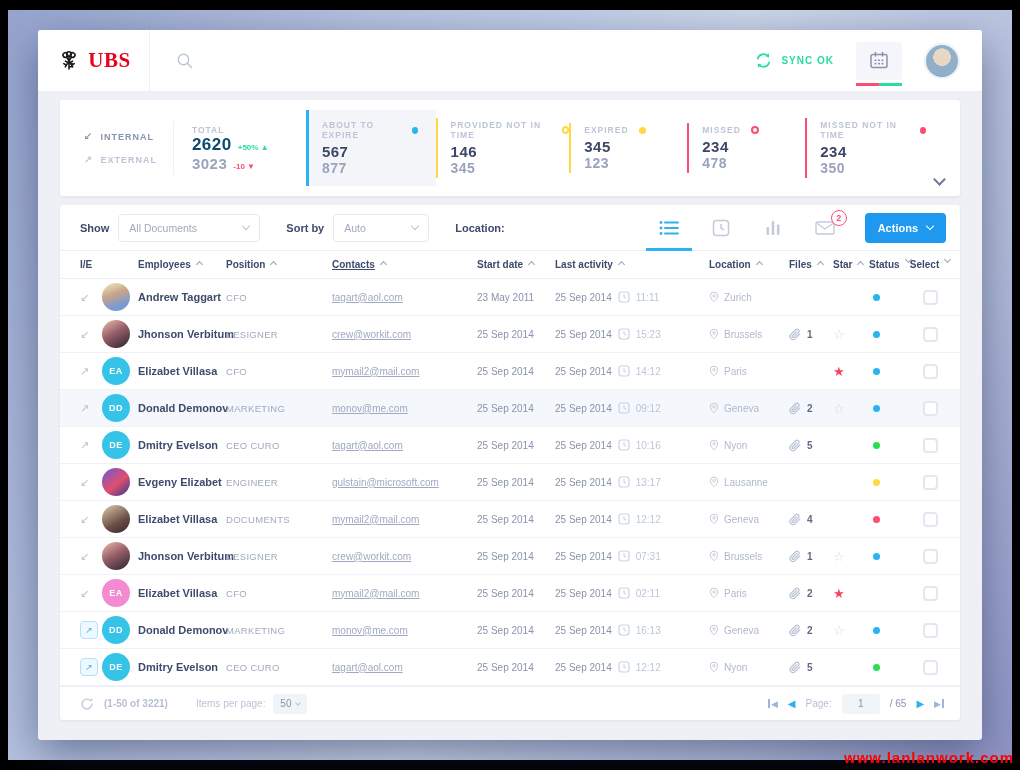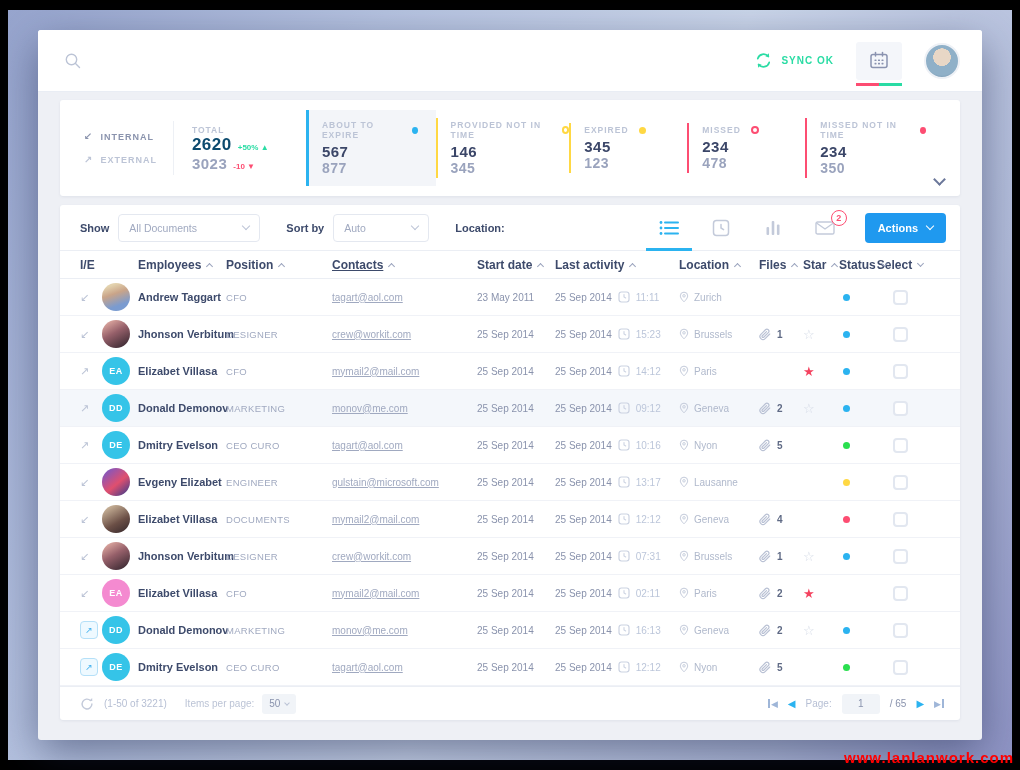--- a/index.html
+++ b/index.html
@@ -72,26 +72,26 @@
   .vtab.active { color:var(--accent-blue,#2bb3f0); }
   .vtab.active::after { content:""; position:absolute; left:3px; right:3px; bottom:0; height:3px; background:var(--accent-blue,#2bb3f0); }
   .badge { position:absolute; top:5px; right:4px; width:16px; height:16px; border-radius:50%;
     background:#fff; border:1.5px solid var(--red,#fd4d72); color:var(--red,#fd4d72);
     font-size:9px; font-weight:bold; display:flex; align-items:center; justify-content:center; }
   .actions-btn { margin-left:14px; height:30px; padding:0 13px; background:var(--action-blue,#1f99ef); border:none; border-radius:4px;
     color:#fff; font-size:11px; font-weight:bold; display:flex; align-items:center; gap:9px; cursor:pointer; font-family:inherit; }
   .actions-btn .chv { border-color:#fff; }
   
   .thead { height:28px; display:flex; align-items:center; padding:0 12px 0 20px; border-bottom:1px solid #ebeef4; }
-  .hcell { font-size:12px; font-weight:bold; color:#3d4a6b; display:flex; align-items:center; white-space:nowrap; flex-shrink:0; cursor:pointer; }
+  .hcell { font-size:10px; font-weight:bold; color:#3d4a6b; display:flex; align-items:flex-start; white-space:nowrap; flex-shrink:0; cursor:pointer; }
   .sort { width:5px; height:5px; border-right:1.2px solid #9aa3bd; border-bottom:1.2px solid #9aa3bd; margin-left:6px; flex-shrink:0; }
   .sort.up { transform:rotate(-135deg); margin-top:3px; }
   .sort.down { transform:rotate(45deg); margin-top:-2px; }
   .c0{width:22px;} .c1{width:124px;} .c2{width:106px;} .c3{width:145px;text-decoration:underline;} .c4{width:78px;}
-  .c5{width:124px;} .c6{width:80px;} .c7{width:44px;} .c8{width:34px;} .c9{width:44px;} .c10{width:38px; justify-content:center;}
+  .c5{width:154px;} .c6{width:80px;} .c7{width:44px;} .c8{width:34px;} .c9{width:44px;} .c10{width:38px; justify-content:center;}
   .hcell.c1 { padding-left:36px; }
   .hcell.c9 { padding-left:2px; }
   .trow { height:37px; display:flex; align-items:center; padding:0 12px 0 20px; border-bottom:1px solid #f0f2f7; }
   .trow.hl { background:#f4f7fb; }
   .cell { flex-shrink:0; display:flex; align-items:center; overflow:visible; white-space:nowrap; }
   .ie-icon { font-size:11px; color:#bcc4d6; }
   .ie-icon.ie-link { width:18px; height:18px; border:1px solid #b5e0f8; background:#eef9ff; color:#45b2ef;
     border-radius:4px; display:flex; align-items:center; justify-content:center; font-size:9px; cursor:pointer; }
   .avatar { width:28px; height:28px; border-radius:50%; margin-right:8px; flex-shrink:0;
     display:flex; align-items:center; justify-content:center; font-size:9px; font-weight:bold; color:#fff; letter-spacing:.5px; }
@@ -119,21 +119,21 @@
   .status-dot { width:7px; height:7px; border-radius:50%; margin-left:6px; }
   .s-blue { background:var(--accent-blue,#2bb3f0); }
   .s-green { background:var(--green,#2adf4f); }
   .s-yellow { background:var(--yellow,#ffd843); }
   .s-red { background:var(--red,#fd4d72); }
   .checkbox { width:15px; height:15px; border:2px solid #e2e7f0; border-radius:4px; cursor:pointer; background:#fff; }
   
   .tfoot { position:absolute; left:0; right:0; bottom:0; height:34px; border-top:1px solid #ebeef4;
     display:flex; align-items:center; padding:0 16px 0 20px; font-size:10px; color:#bcc4d6; }
   .tfoot .refresh { color:#c3cada; display:flex; align-items:center; margin-right:10px; cursor:pointer; }
-  .range { color:#b6bfd4; margin-right:18px; }
+  .range { color:#b6bfd4; margin-right:28px;font-weight:bold; }
   .ipp-label { margin-right:8px; }
   .mini-box { background:#f1f4f8; border-radius:3px; height:20px; min-width:34px; display:flex; align-items:center;
     justify-content:center; gap:5px; color:#8a93ad; padding:0 6px; cursor:pointer; }
   .mini-box .chv { width:4px; height:4px; margin-top:-2px; }
   .pager { margin-left:auto; display:flex; align-items:center; gap:10px; }
   .skip { display:flex; align-items:center; color:#9fb6d8; font-size:9px; cursor:pointer; gap:1px; }
   .skip .bar { width:2px; height:9px; background:#9fb6d8; }
   .pgbtn { color:var(--accent-blue,#2bb3f0); font-size:10px; cursor:pointer; }
   .page-label { color:#b6bfd4; }
   .page-total { color:#8a93ad; }
@@ -143,20 +143,39 @@
   svg { display:block; }
 </style>
 </head>
 <body>
 
 <div class="backdrop"></div>
 
 <div class="window">
 
   <div class="app-header">
+    <div class="logo-block">
+      <svg width="26" height="26" viewBox="0 0 26 26">
+        <g stroke="#1b1b1b" stroke-width="1.6" fill="none" stroke-linecap="round">
+          <g transform="rotate(-32 13 13)">
+            <circle cx="13" cy="6" r="2.3"></circle>
+              <path d="M13 8.3 V20 M13 15 h3 M13 18 h3"></path>
+          </g>
+          <g>
+            <circle cx="13" cy="6" r="2.3"></circle>
+              <path d="M13 8.3 V21 M13 15.5 h3.2 M13 18.8 h3.2"></path>
+          </g>
+          <g transform="rotate(32 13 13)">
+            <circle cx="13" cy="6" r="2.3"></circle>
+              <path d="M13 8.3 V20 M13 15 h-3 M13 18 h-3"></path>
+          </g>
+        </g>
+      </svg>
+      <span class="brand-text">UBS</span>
+    </div>
     <div class="search-wrap">
       <svg width="18" height="18" viewBox="0 0 18 18">
         <circle cx="7.5" cy="7.5" r="5.2" fill="none" stroke="currentColor" stroke-width="1.4"></circle>
         <line x1="11.5" y1="11.5" x2="15.5" y2="15.5" stroke="currentColor" stroke-width="1.4" stroke-linecap="round"></line>
       </svg>
     </div>
     <div class="hdr-right">
       <div class="sync">
         <svg width="19" height="19" viewBox="0 0 20 20">
           <g fill="none" stroke="currentColor" stroke-width="1.8" stroke-linecap="round">

